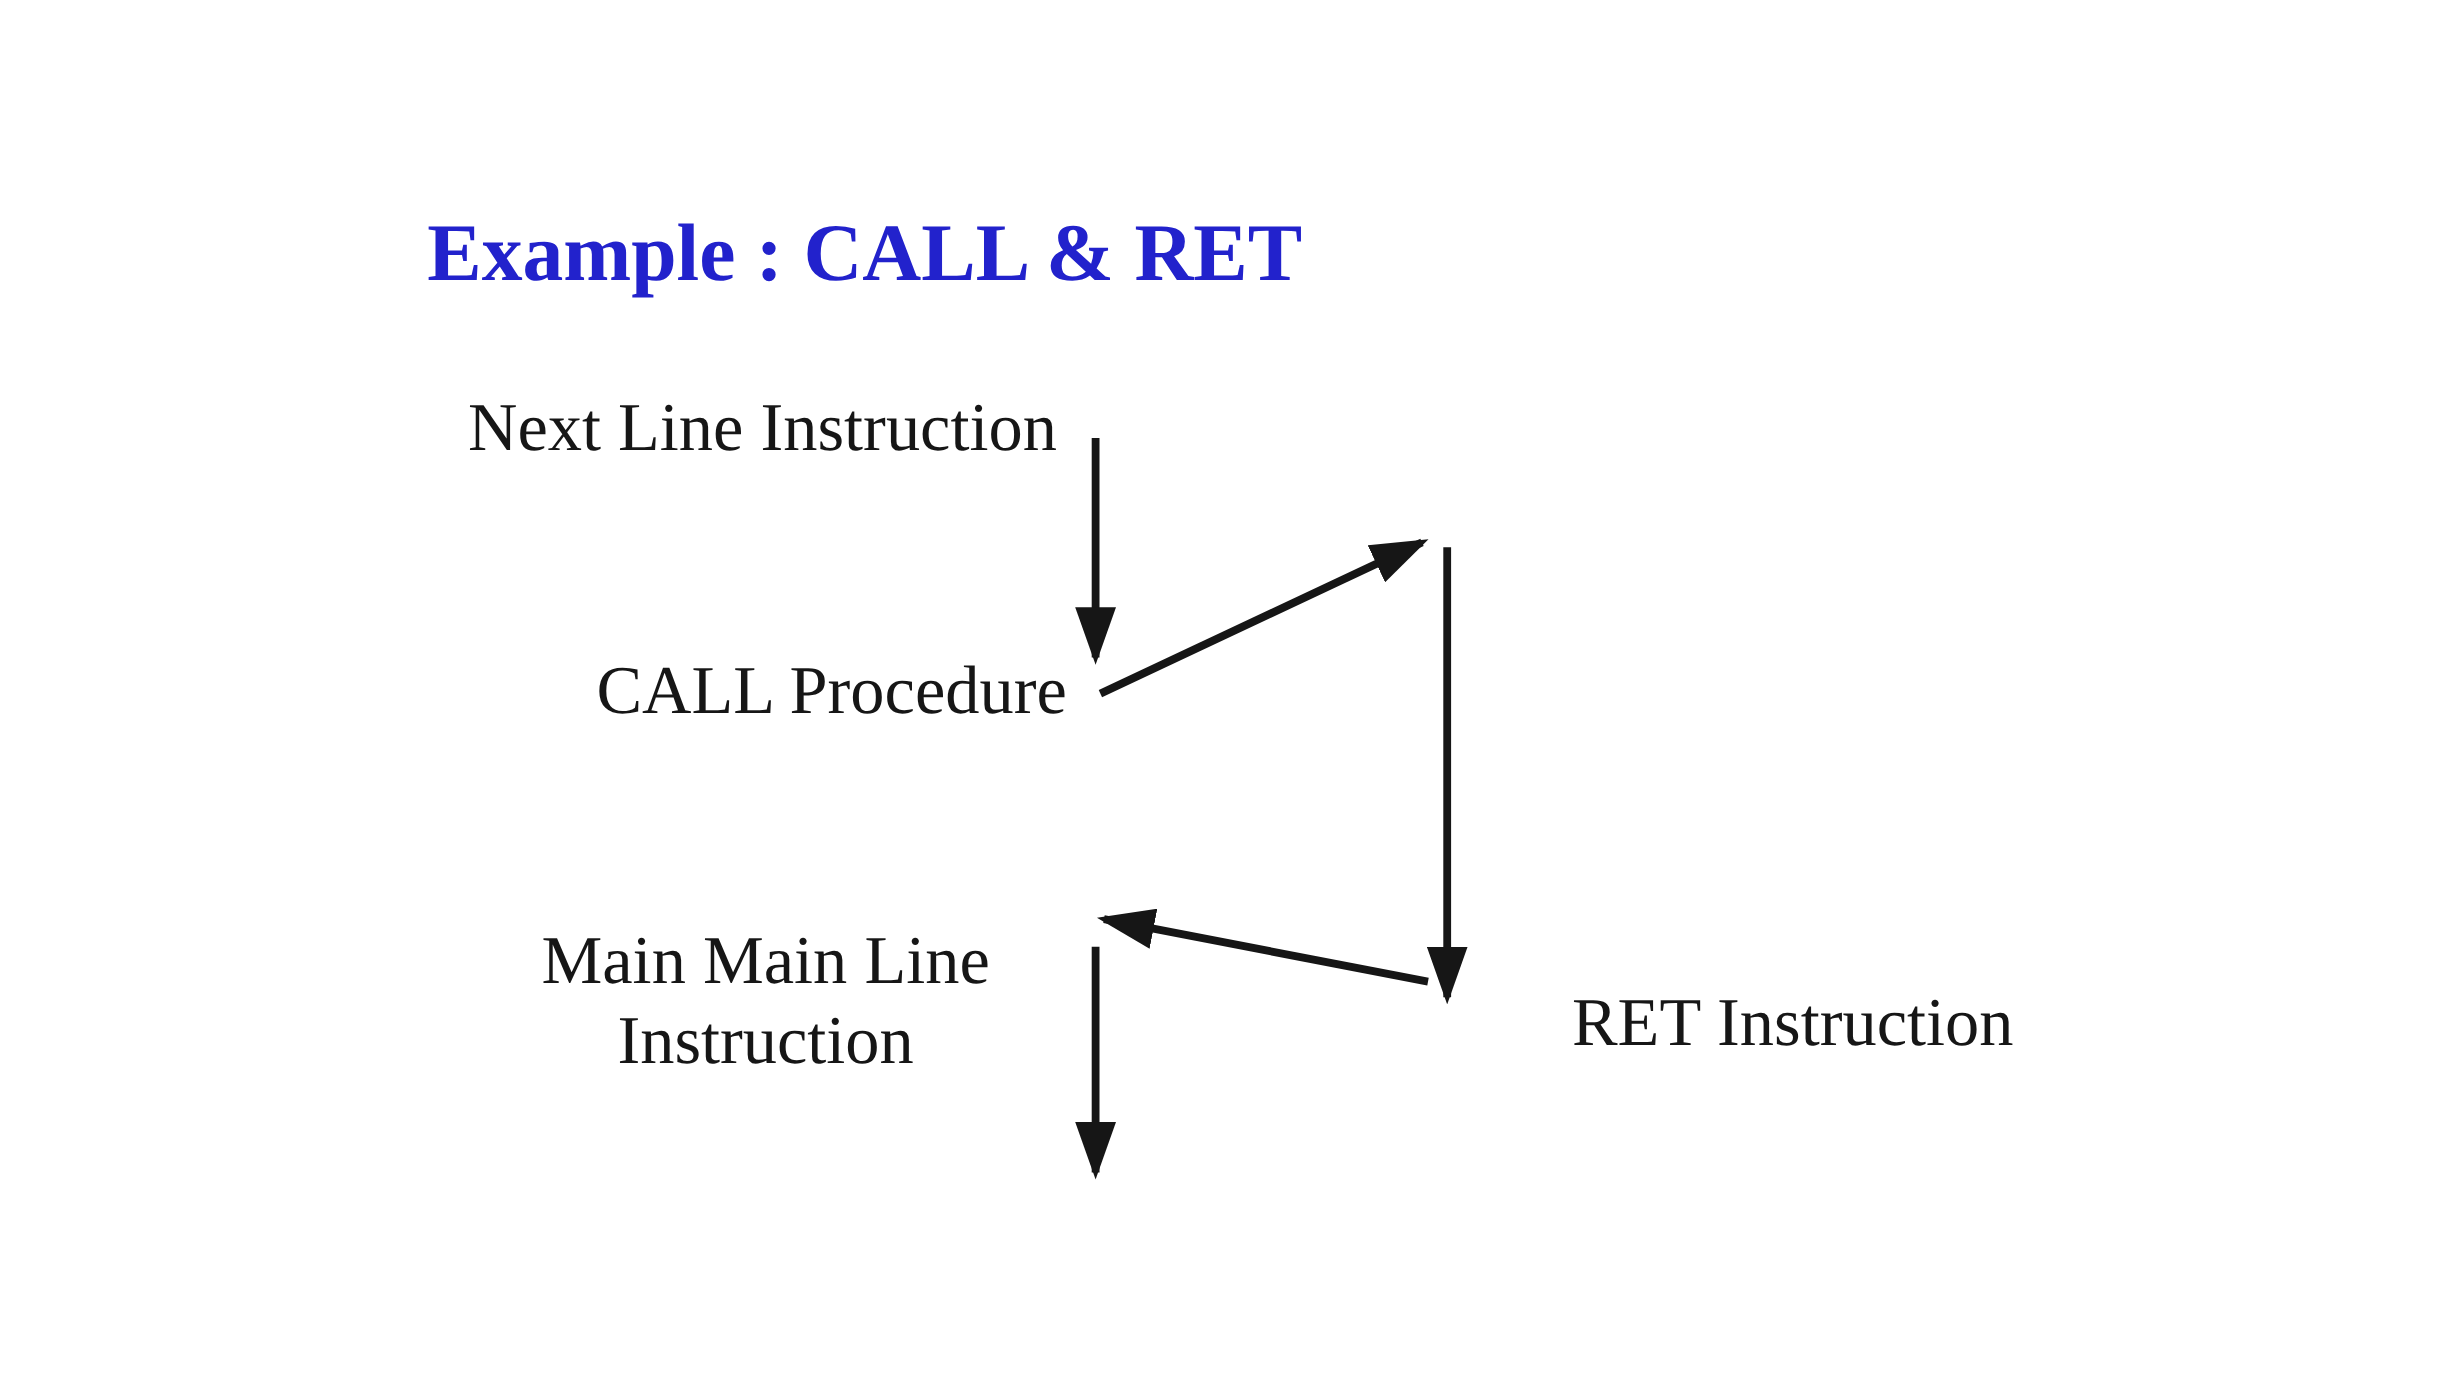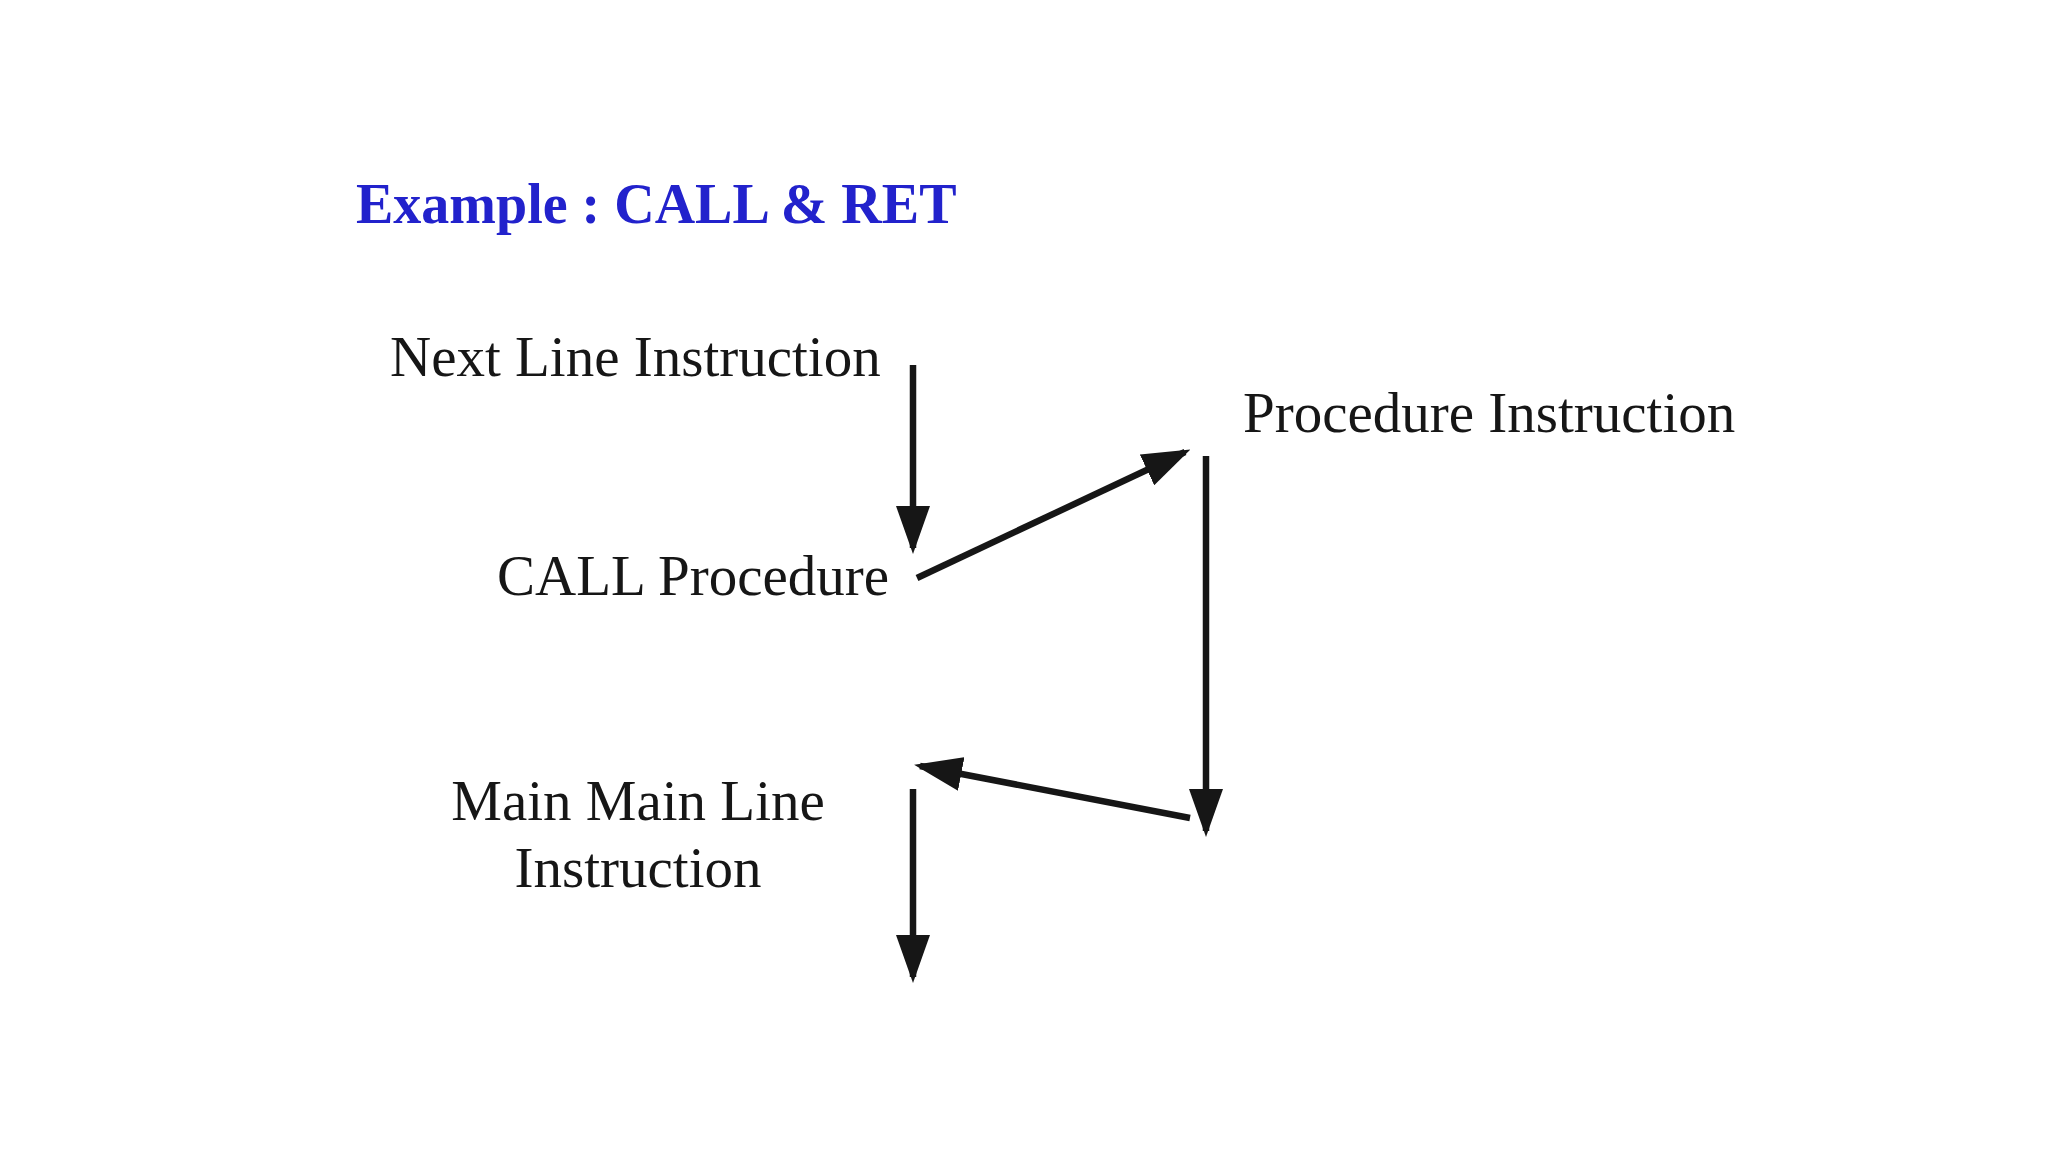--- a/index.html
+++ b/index.html
@@ -13,21 +13,21 @@
     height: 1152px;
     background: var(--bg, #ffffff);
     font-family: "Liberation Serif", "DejaVu Serif", serif;
     color: var(--ink, #161616);
     overflow: hidden;
   }
   .slide-title {
     position: absolute;
     left: 356px;
     top: 176px;
-    font-size: 56px;
+    font-size: 68px;
     font-weight: bold;
     line-height: 1;
     color: var(--blue, #2222cc);
     white-space: nowrap;
   }
   .node-label {
     position: absolute;
     font-size: 57px;
     line-height: 1;
     white-space: nowrap;
@@ -63,25 +63,25 @@
 <body>
 
 <div class="canvas">
 
   <div class="slide-title">Example : CALL &amp; RET</div>
 
   <div class="node-label label-main-line">Next Line Instruction</div>
 
   <div class="node-label label-call">CALL Procedure</div>
 
-  <div class="node-label label-procedure">Procedure Instruction</div>
 
   <div class="node-label label-next-main-line">Main Main Line
 Instruction</div>
 
+  <div class="node-label label-ret">RET Instruction</div>
 
   <svg class="arrow-layer" viewBox="0 0 2048 1152">
     <defs>
       <marker id="ah" markerUnits="userSpaceOnUse" markerWidth="48" markerHeight="34" refX="42" refY="17" orient="auto">
         <path class="ah" d="M0,0 L48,17 L0,34 Z"></path>
       </marker>
     </defs>
 
     <line x1="913" y1="365" x2="913" y2="548" marker-end="url(#ah)"></line>
 

